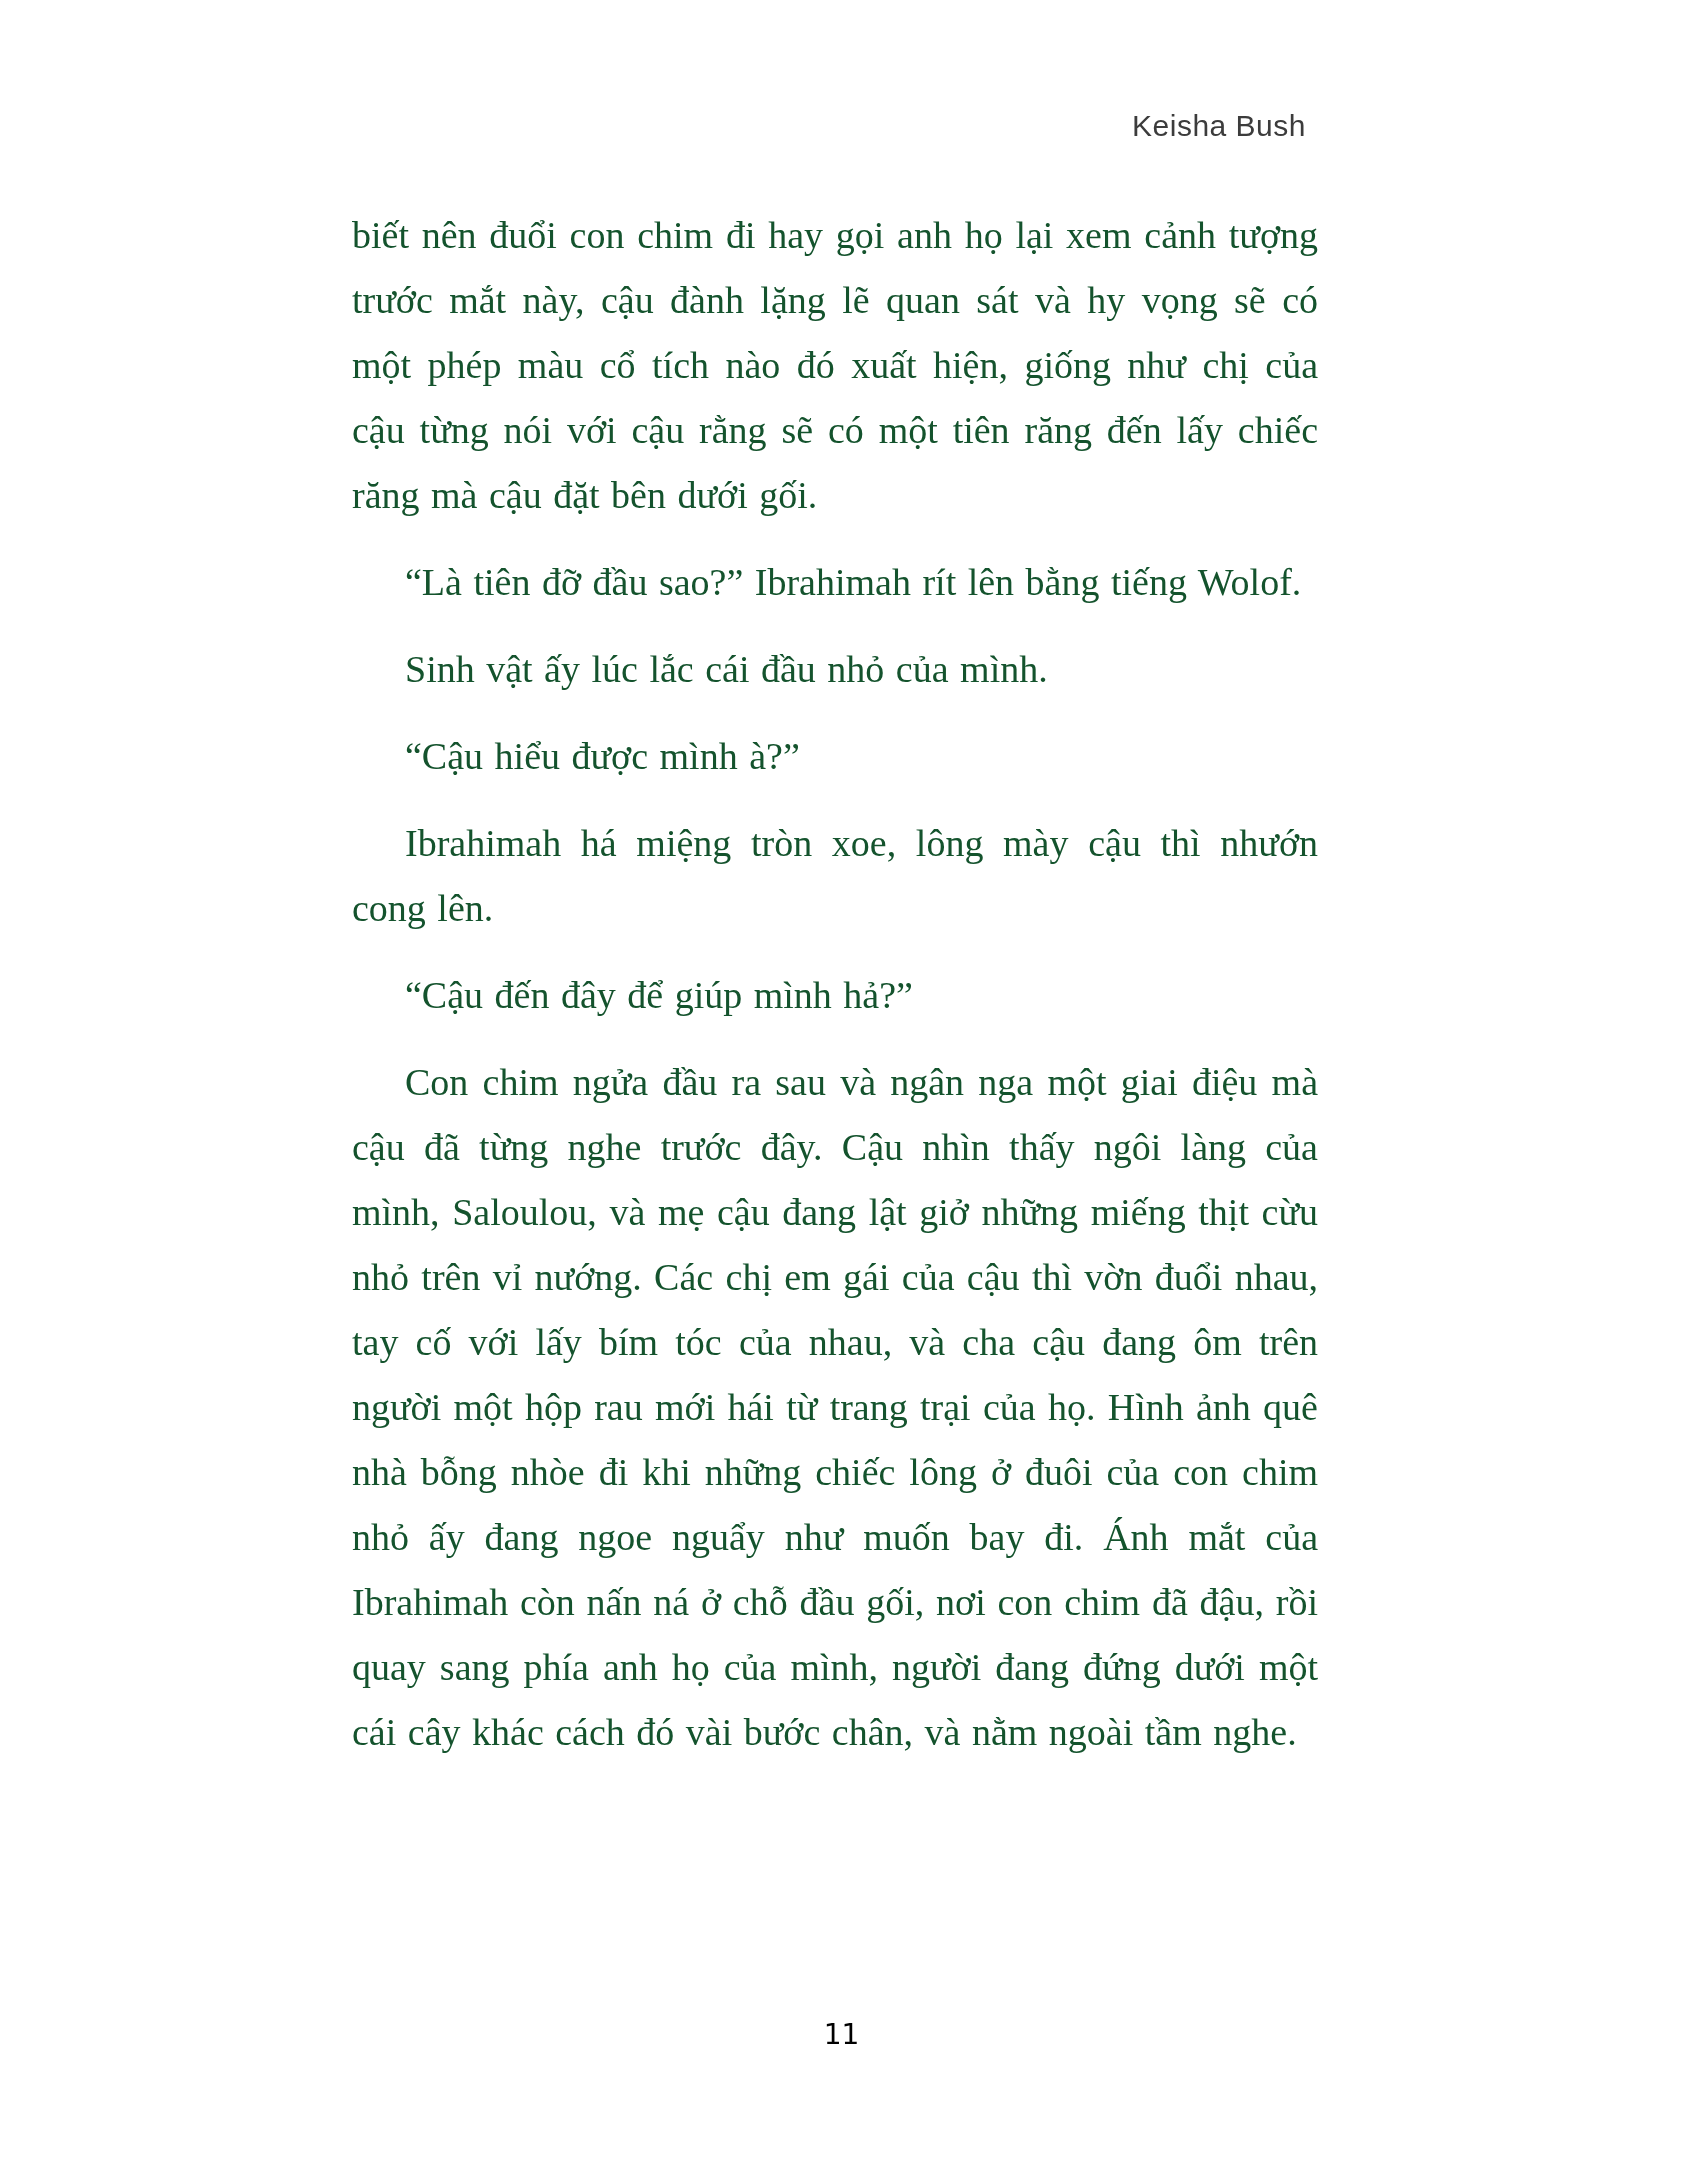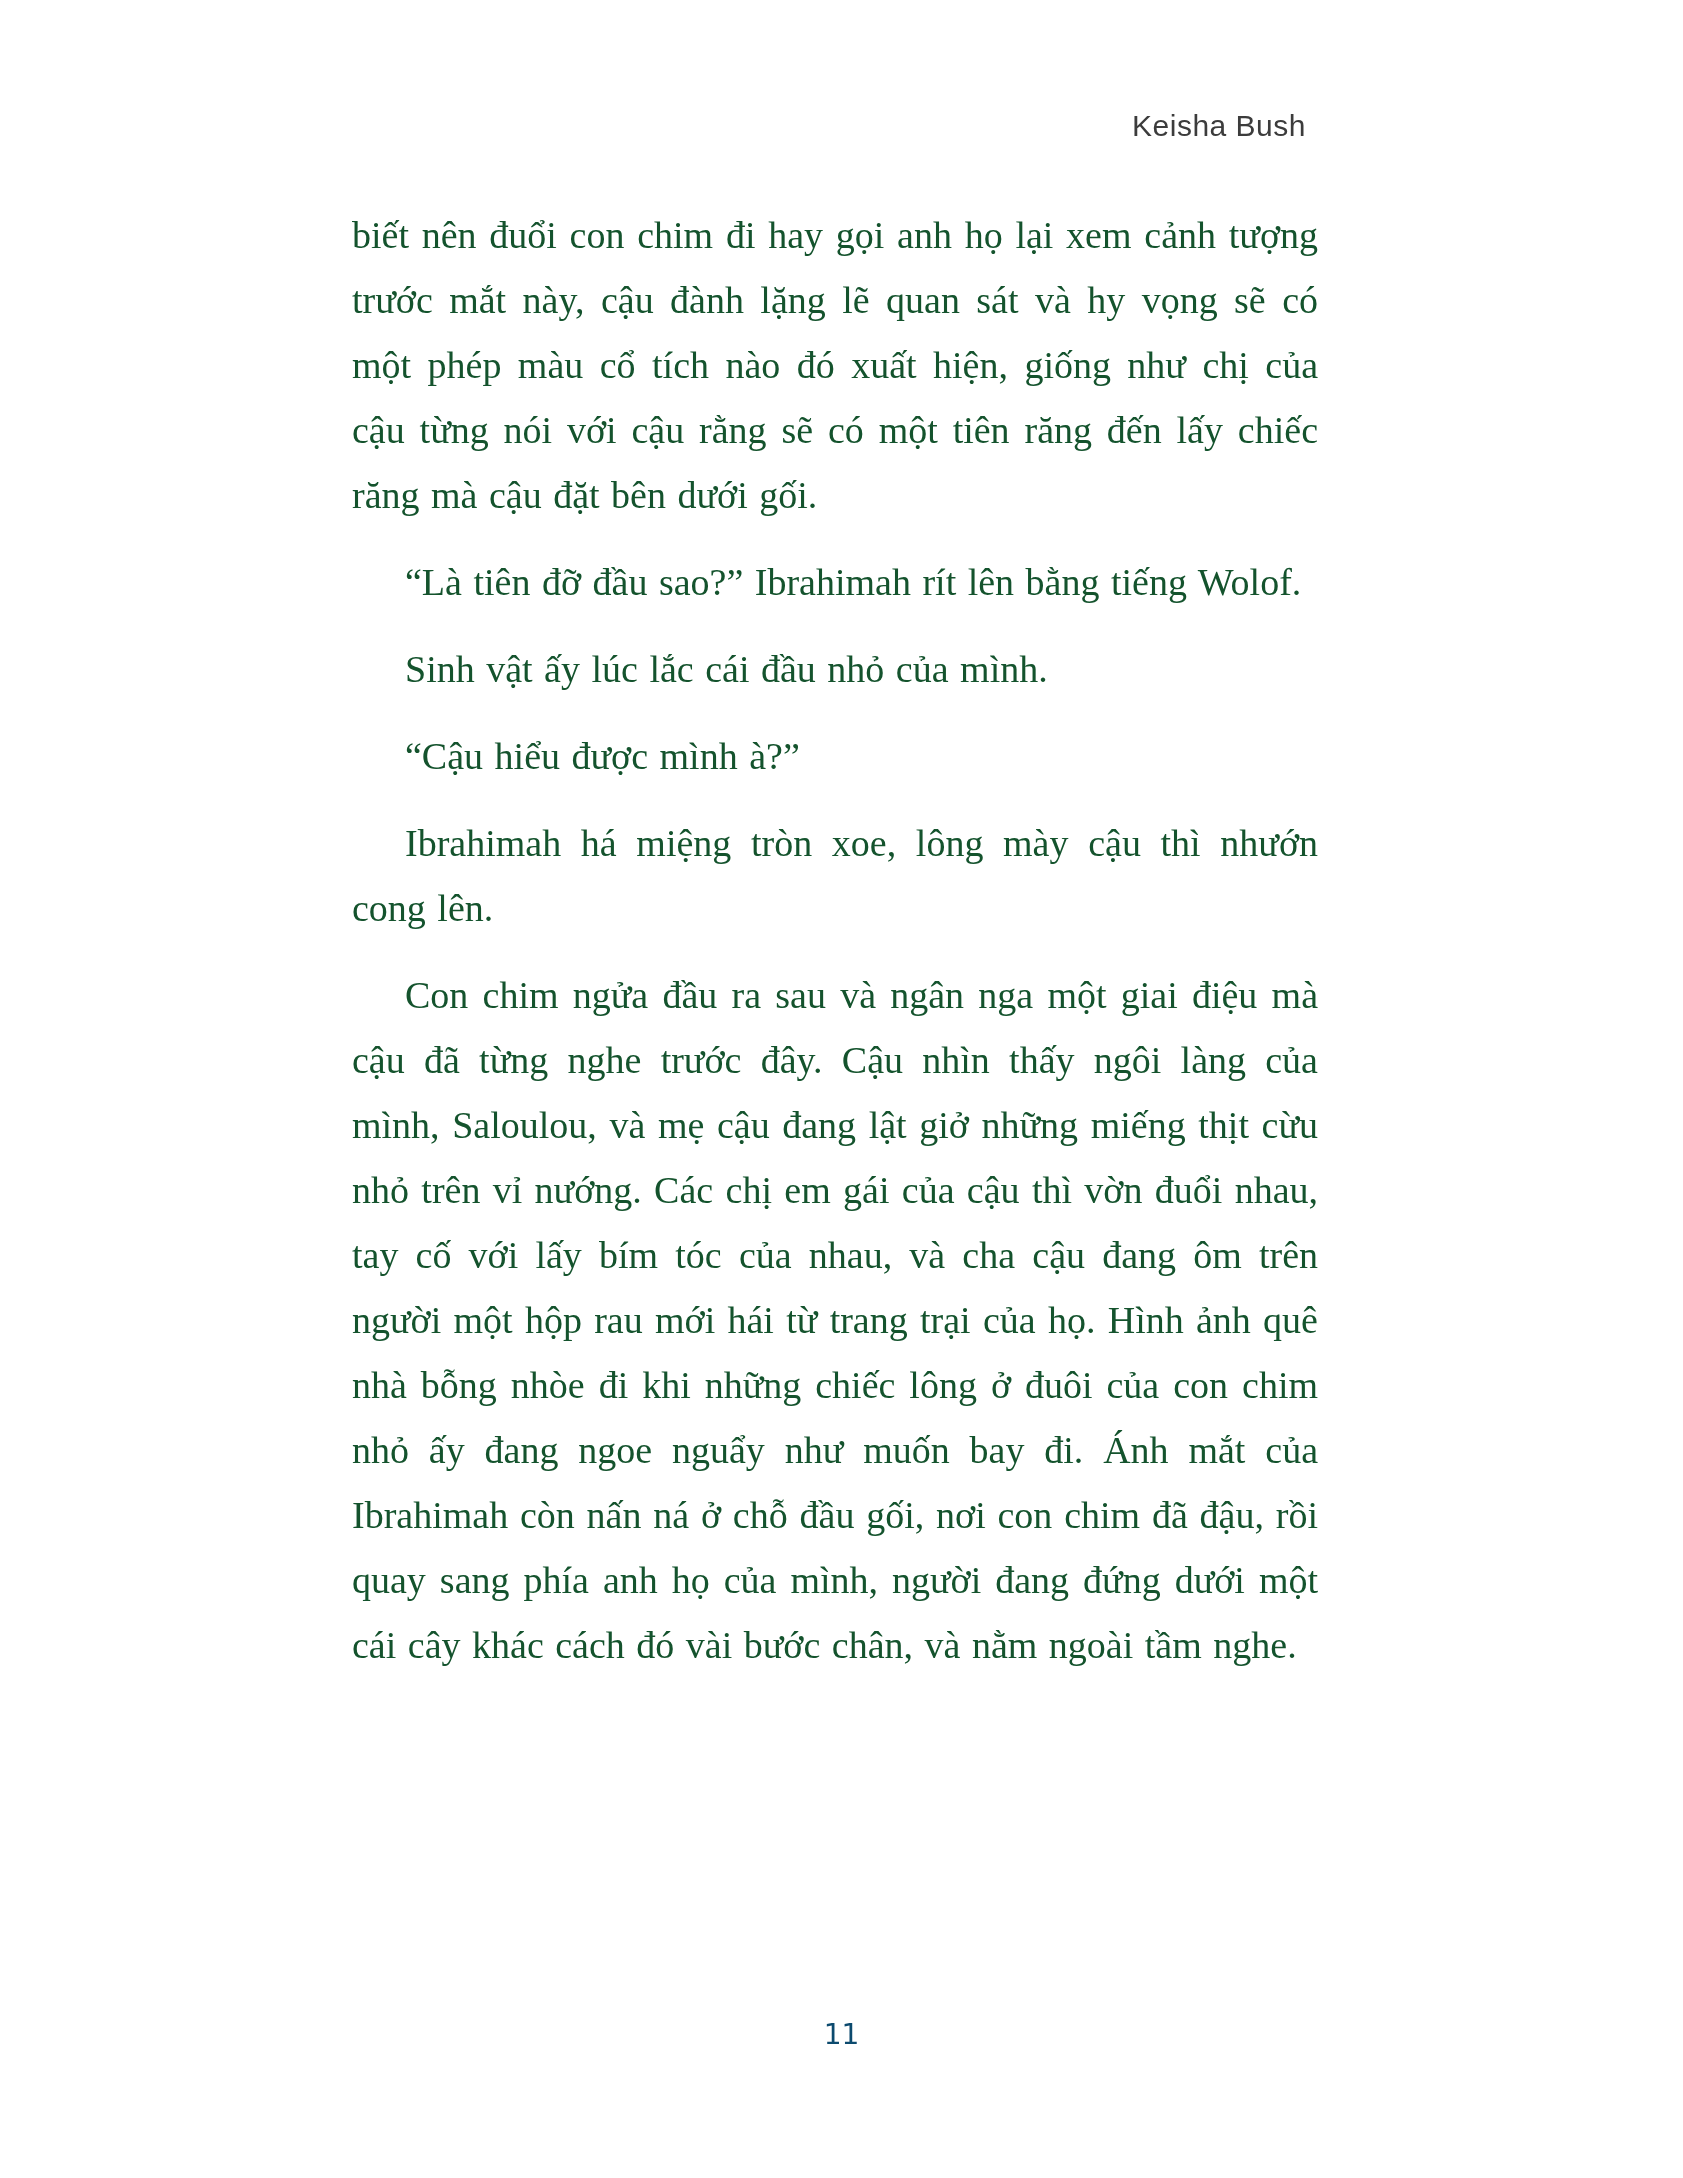--- a/index.html
+++ b/index.html
@@ -44,35 +44,36 @@
     text-indent: 0;
   }
   .page-number {
     position: absolute;
     top: 2018px;
     left: 0;
     width: 1683px;
     text-align: center;
     font-family: "DejaVu Sans", sans-serif;
     font-size: 28px;
-    color: #0c4a6e;
+    color: #000000;
   }
 </style>
 </head>
 <body>
 
 <div class="page">
 
   <div class="running-header">Keisha Bush</div>
 
   <div class="text-block">
     <p class="first">biết nên đuổi con chim đi hay gọi anh họ lại xem cảnh tượng trước mắt này, cậu đành lặng lẽ quan sát và hy vọng sẽ có một phép màu cổ tích nào đó xuất hiện, giống như chị của cậu từng nói với cậu rằng sẽ có một tiên răng đến lấy chiếc răng mà cậu đặt bên dưới gối.</p>
     <p>“Là tiên đỡ đầu sao?” Ibrahimah rít lên bằng tiếng Wolof.</p>
     <p>Sinh vật ấy lúc lắc cái đầu nhỏ của mình.</p>
     <p>“Cậu hiểu được mình à?”</p>
     <p>Ibrahimah há miệng tròn xoe, lông mày cậu thì nhướn cong lên.</p>
+    <p>“Cậu đến đây để giúp mình hả?”</p>
     <p>Con chim ngửa đầu ra sau và ngân nga một giai điệu mà cậu đã từng nghe trước đây. Cậu nhìn thấy ngôi làng của mình, Saloulou, và mẹ cậu đang lật giở những miếng thịt cừu nhỏ trên vỉ nướng. Các chị em gái của cậu thì vờn đuổi nhau, tay cố với lấy bím tóc của nhau, và cha cậu đang ôm trên người một hộp rau mới hái từ trang trại của họ. Hình ảnh quê nhà bỗng nhòe đi khi những chiếc lông ở đuôi của con chim nhỏ ấy đang ngoe nguẩy như muốn bay đi. Ánh mắt của Ibrahimah còn nấn ná ở chỗ đầu gối, nơi con chim đã đậu, rồi quay sang phía anh họ của mình, người đang đứng dưới một cái cây khác cách đó vài bước chân, và nằm ngoài tầm nghe.</p>
   </div>
 
   <div class="page-number">11</div>
 
 </div>
 
 
 </body></html>

